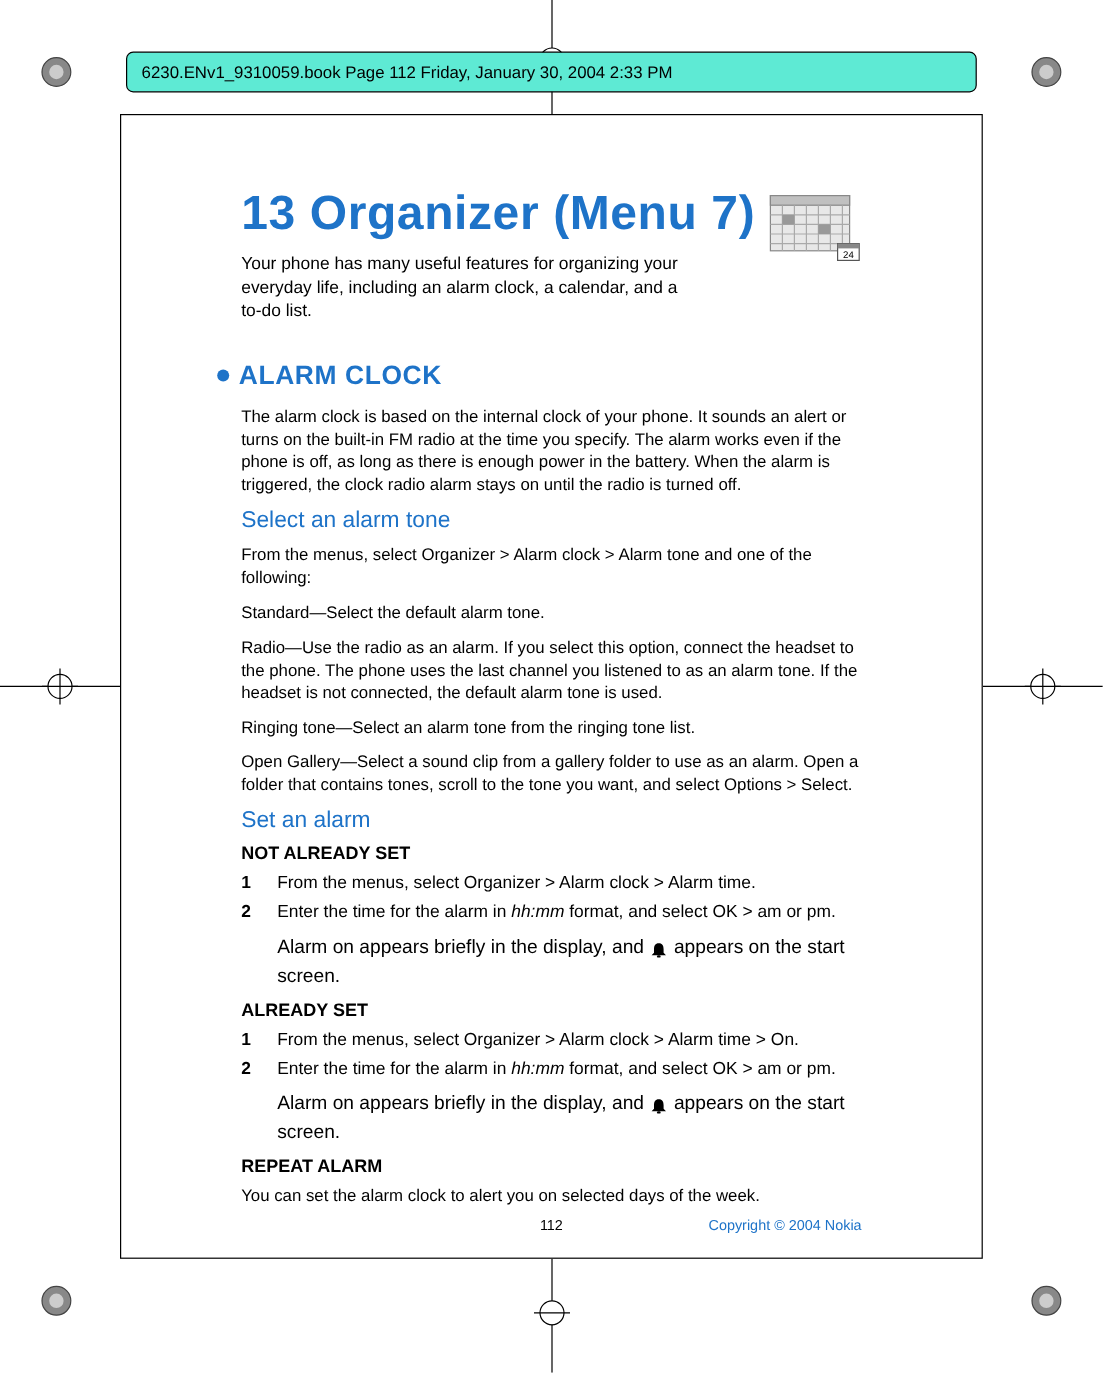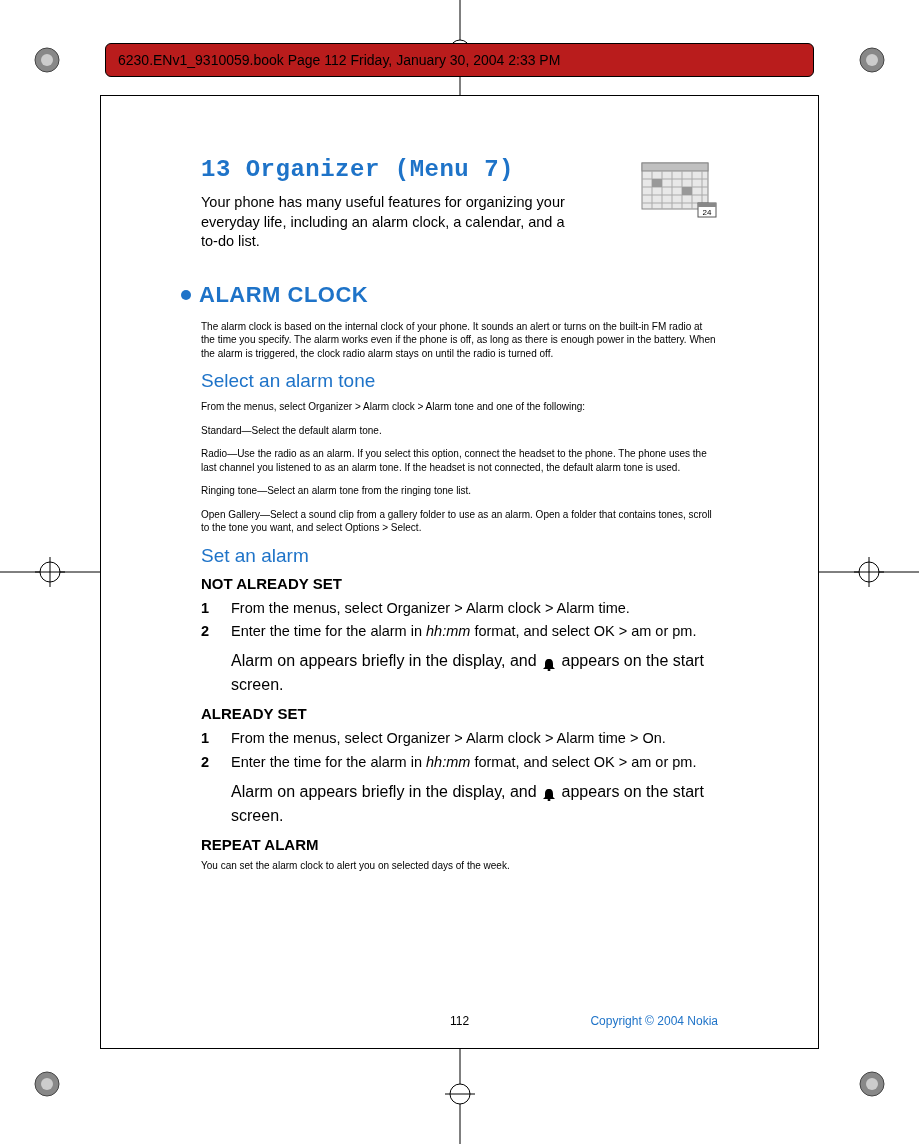--- a/index.html
+++ b/index.html
@@ -41,42 +41,42 @@
     
     .book-info {
       position: absolute;
       top: 43px;
       left: 105px;
       right: 105px;
       border: 1px solid #000;
       border-radius: 6px;
       padding: 8px 12px;
       font-size: 14px;
-      background: #b91c1c;
+      background: #5eead4;
     }
     .content {
       position: absolute;
       top: 60px;
       left: 100px;
       right: 100px;
       bottom: 50px;
       padding-top: 0;
     }
     .chapter-row {
       display: flex;
       align-items: flex-start;
       justify-content: space-between;
       margin-bottom: 10px;
     }
     .chapter-title {
       color: #1e73c8;
-      font-size: 24px;
+      font-size: 40px;
       font-weight: bold;
       letter-spacing: 0.5px;
-      font-family: Liberation Mono, monospace;
+      font-family: Liberation Sans, sans-serif;
       margin-bottom: 10px;
     }
     .intro {
       font-size: 14.5px;
       line-height: 1.35;
       max-width: 380px;
     }
     .calendar-icon {
       width: 78px;
       height: 58px;
@@ -99,21 +99,21 @@
       flex-shrink: 0;
     }
     .section-heading {
       color: #1e73c8;
       font-size: 22px;
       font-weight: bold;
       font-family: "Trebuchet MS", Arial, sans-serif;
       letter-spacing: 0.5px;
     }
     .body-text {
-      font-size: 10px;
+      font-size: 14px;
       line-height: 1.35;
       margin-bottom: 10px;
     }
     .sub-heading {
       color: #1e73c8;
       font-size: 19px;
       font-weight: normal;
       font-family: "Trebuchet MS", Arial, sans-serif;
       margin-top: 6px;
       margin-bottom: 8px;

